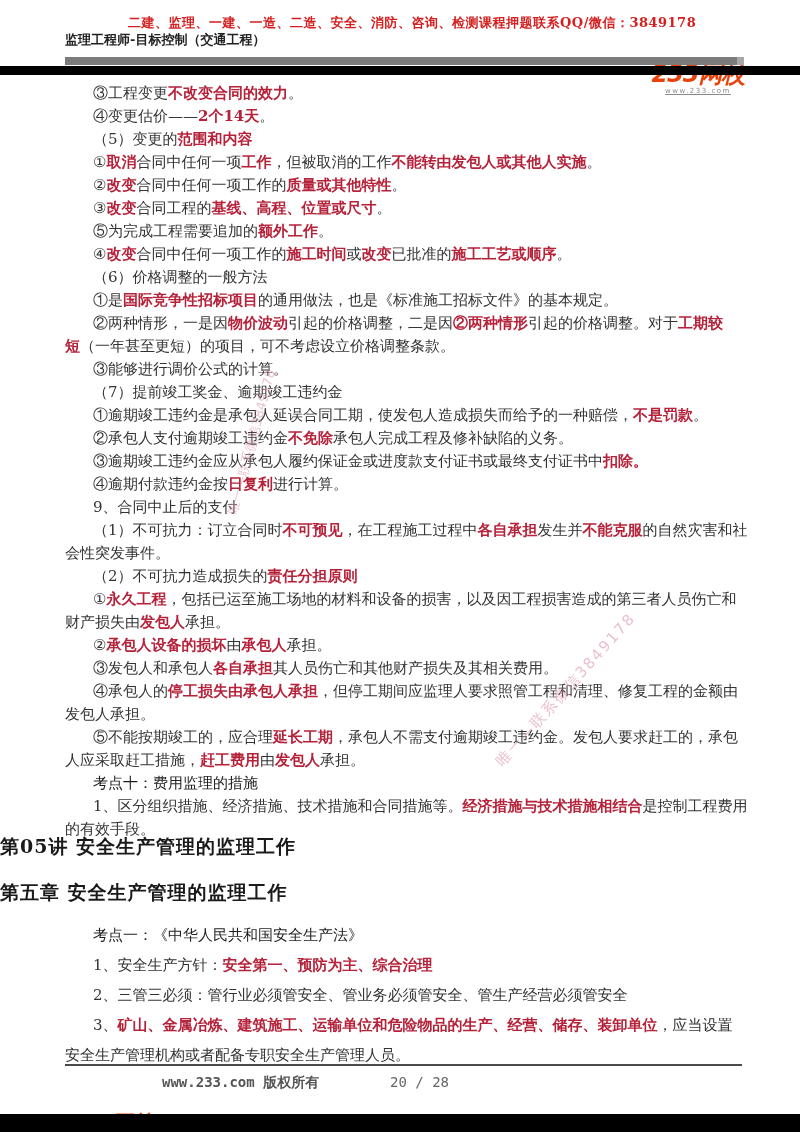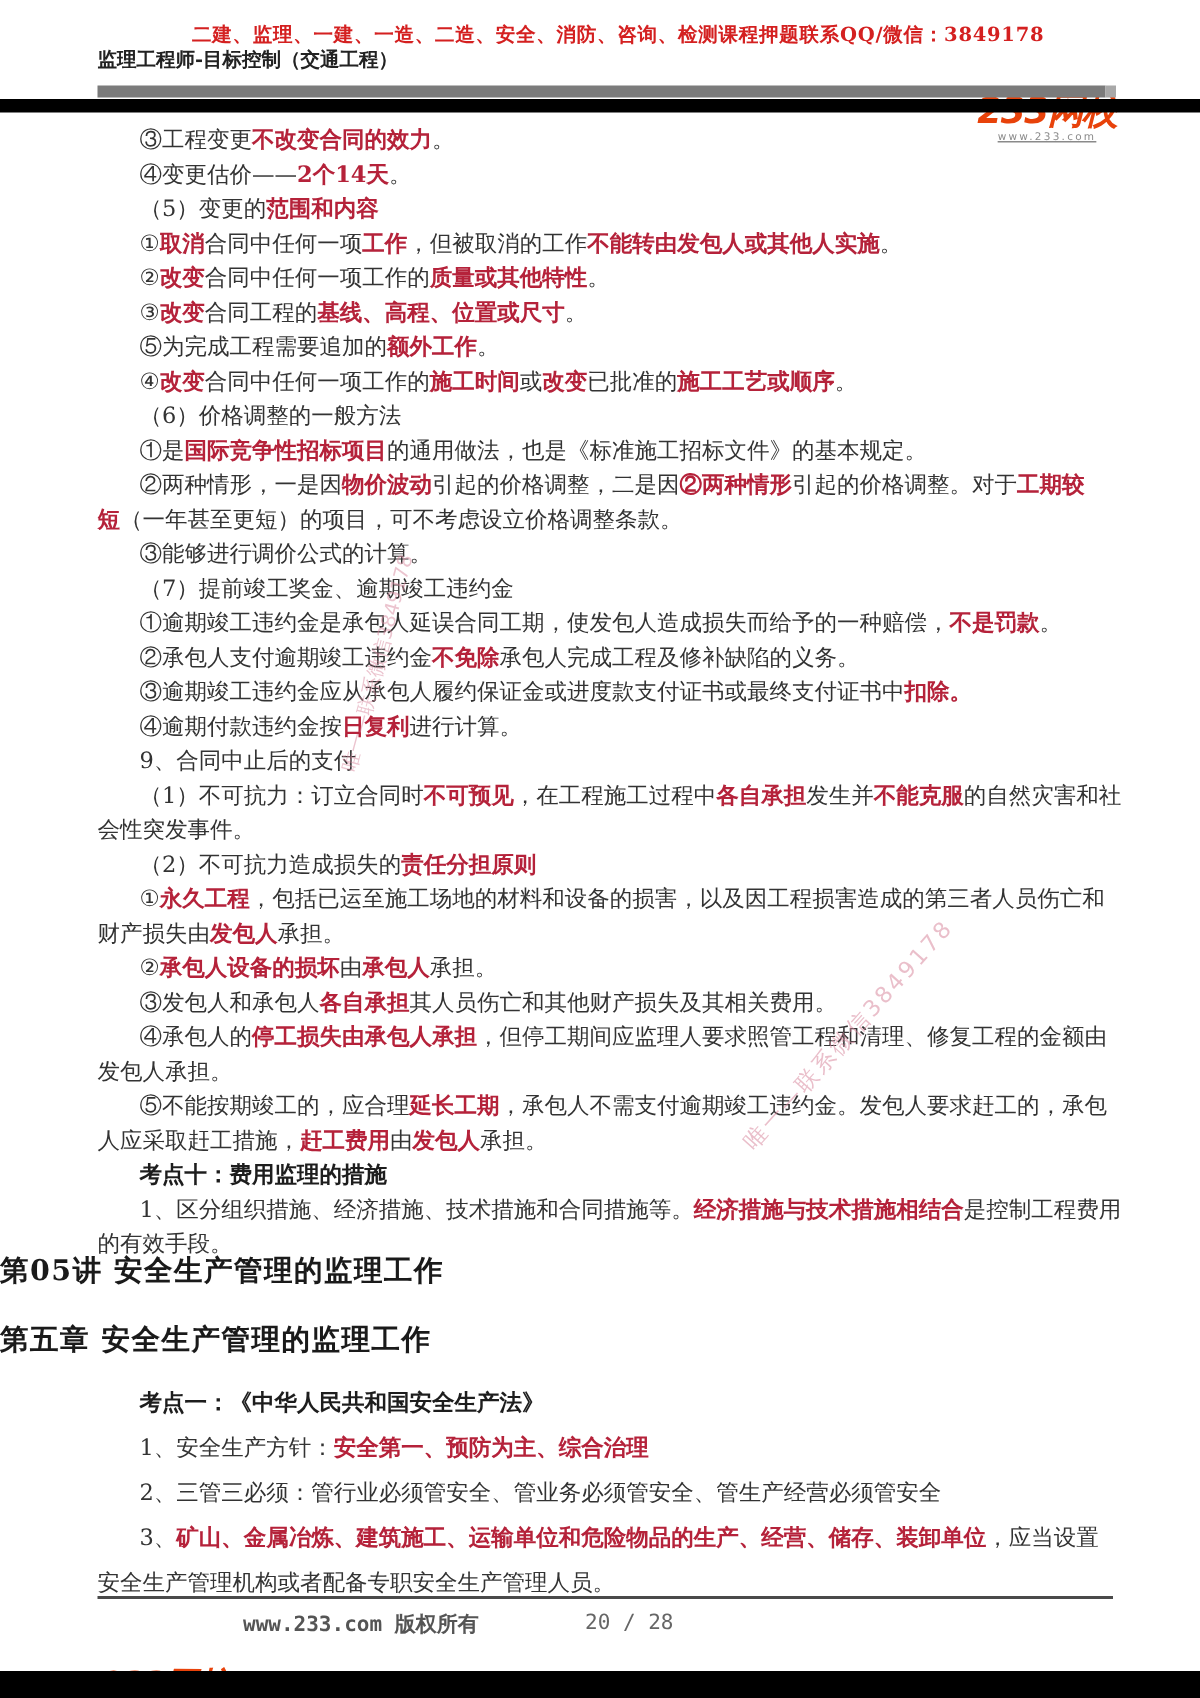--- a/index.html
+++ b/index.html
@@ -33,21 +33,21 @@
   .doc-body{position:absolute;left:65px;top:82px;width:695px;}
   .tl{font-size:15px;line-height:23px;height:23px;white-space:nowrap;color:var(--text,#333);}
   .tl.ind{padding-left:28px;}
   .law-block{position:absolute;left:65px;top:920px;width:695px;}
   .law-block .tl{line-height:30px;height:30px;}
   .s-n{}
   .s-r{
     color:var(--accent-red,#b5223a);font-weight:bold;
     text-decoration-thickness:1.5px;text-underline-offset:3px;
   }
-  .s-b{font-weight:bold;color:#1d1d1d;text-align:right;}
+  .s-b{font-weight:normal;color:#1d1d1d;text-align:right;}
   
   .lecture-title,.chapter-title{
     position:absolute;left:0;width:800px;
     font-size:19px;font-weight:bold;color:#1a1a1a;letter-spacing:1px;
   }
   .lecture-title{top:834px;}
   .chapter-title{top:880px;}
   
   .watermark{
     position:absolute;white-space:nowrap;color:var(--watermark-pink,#d98ba0);

